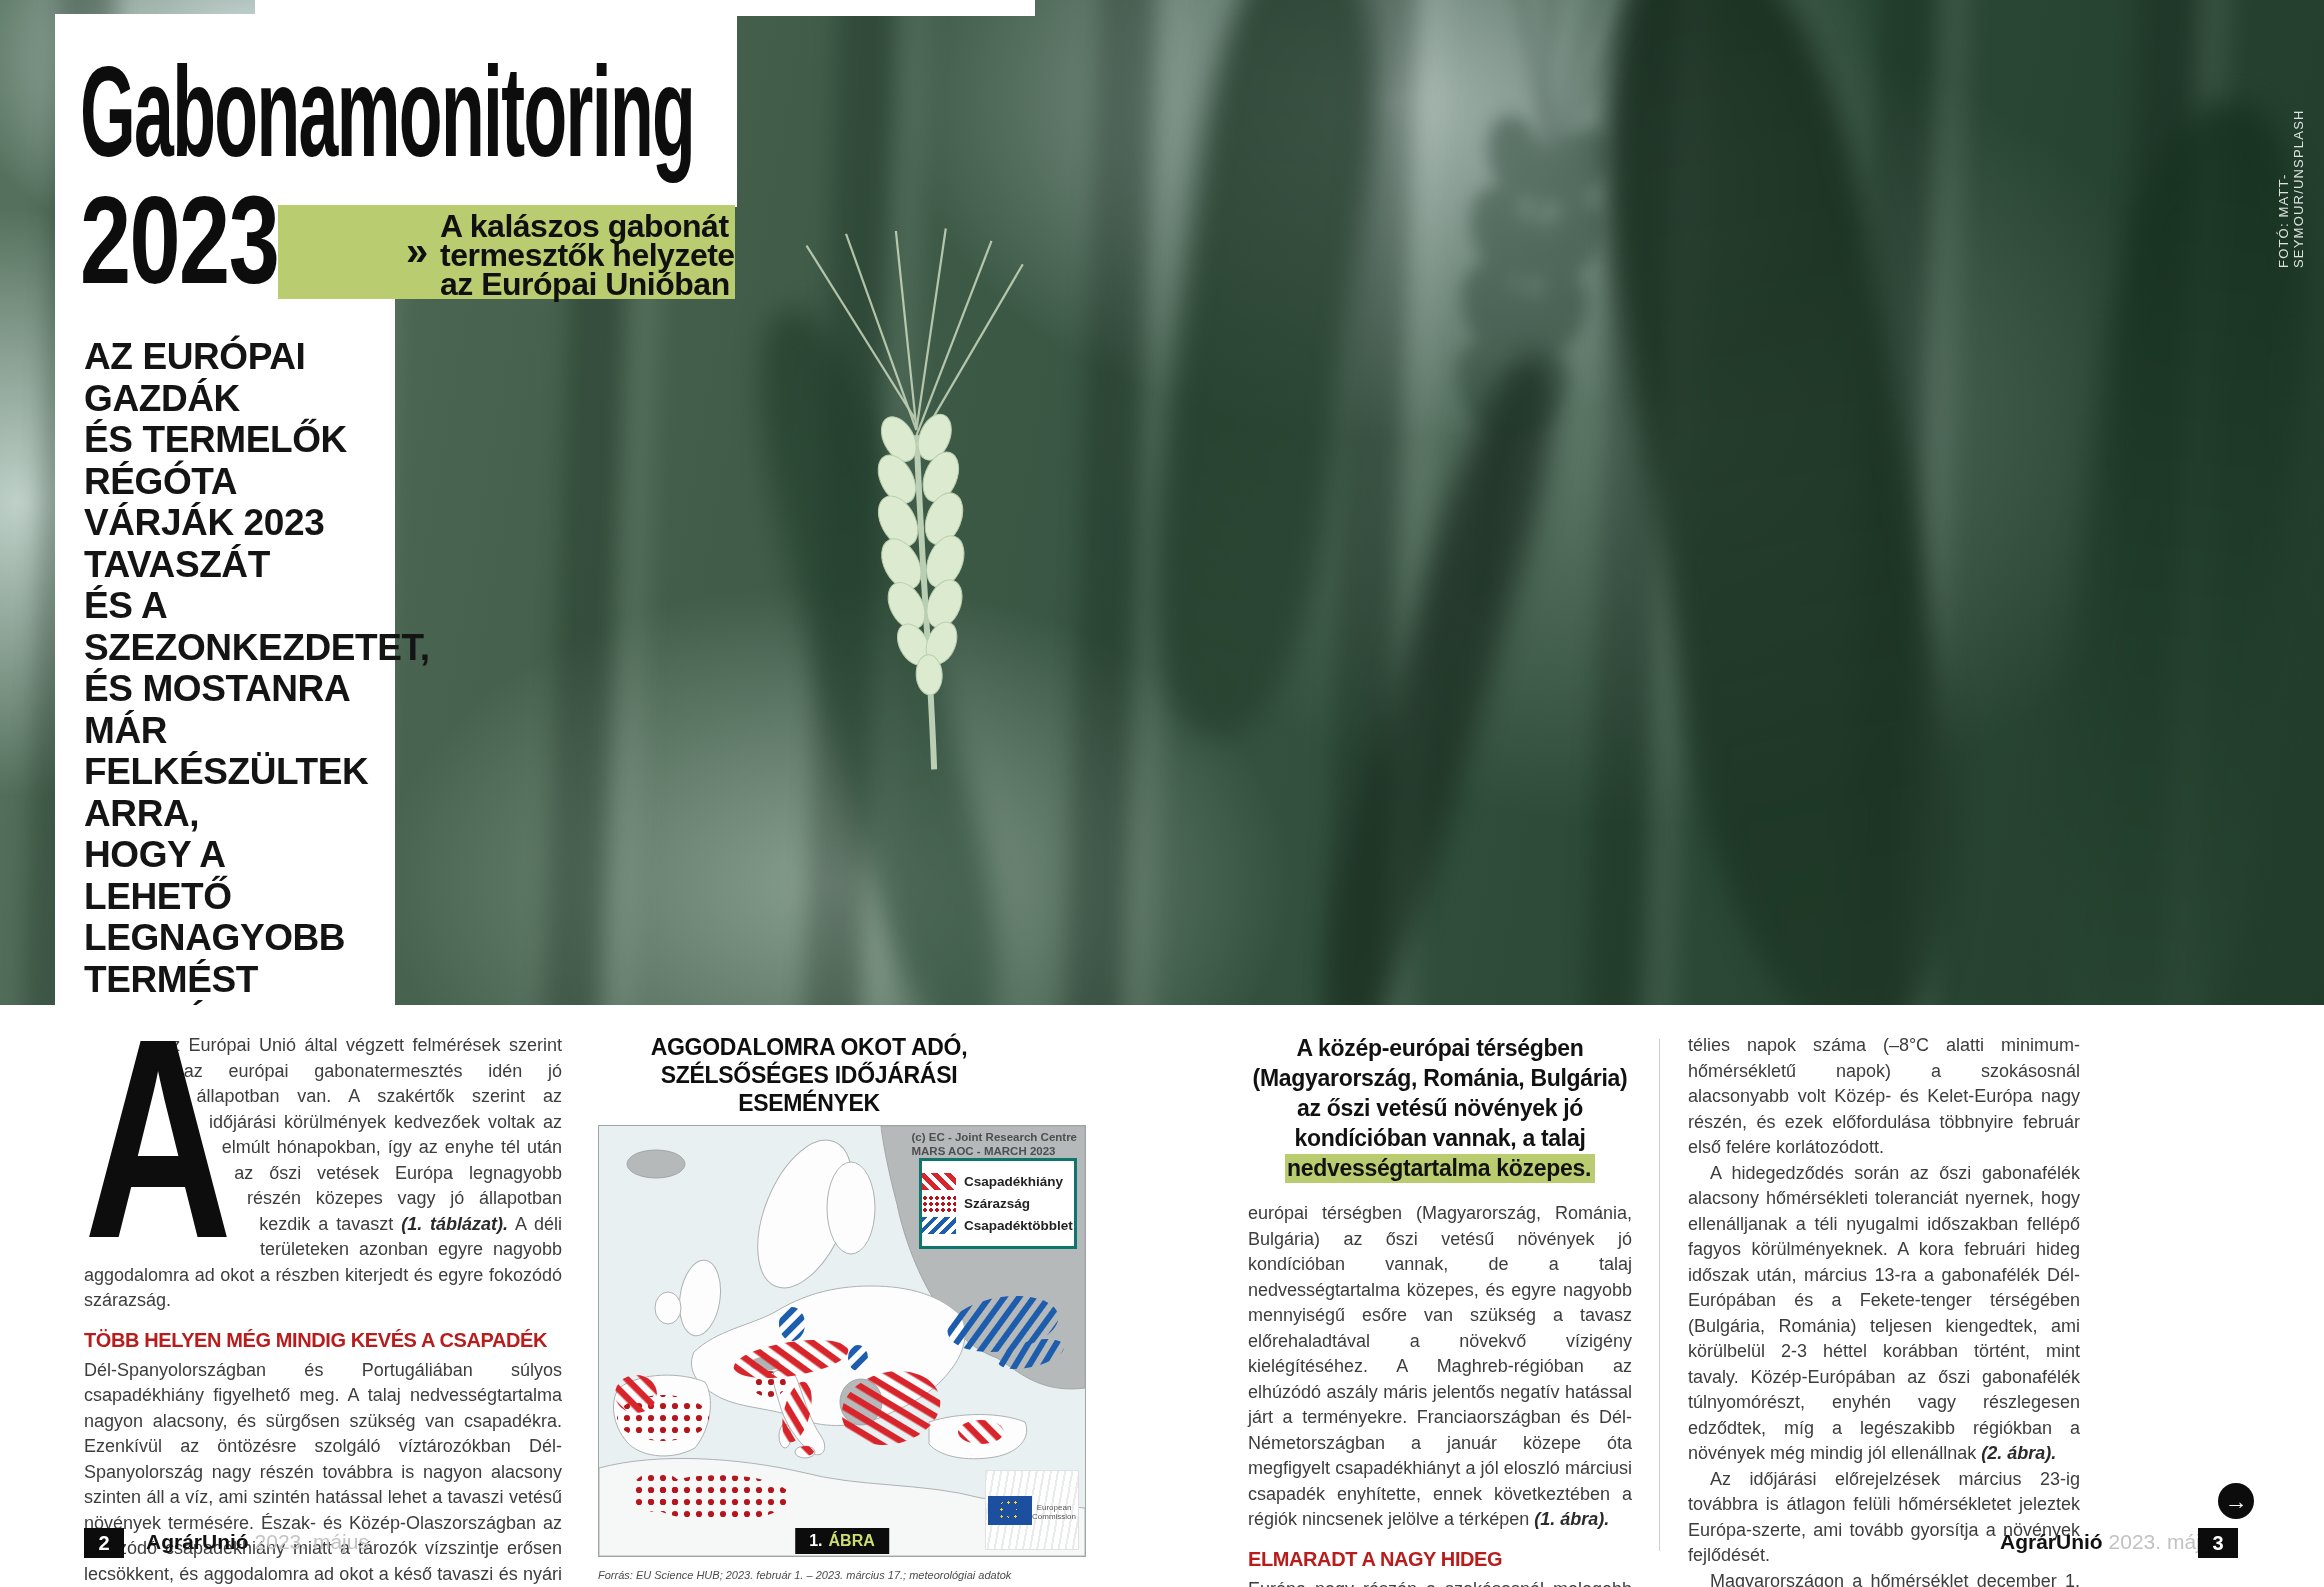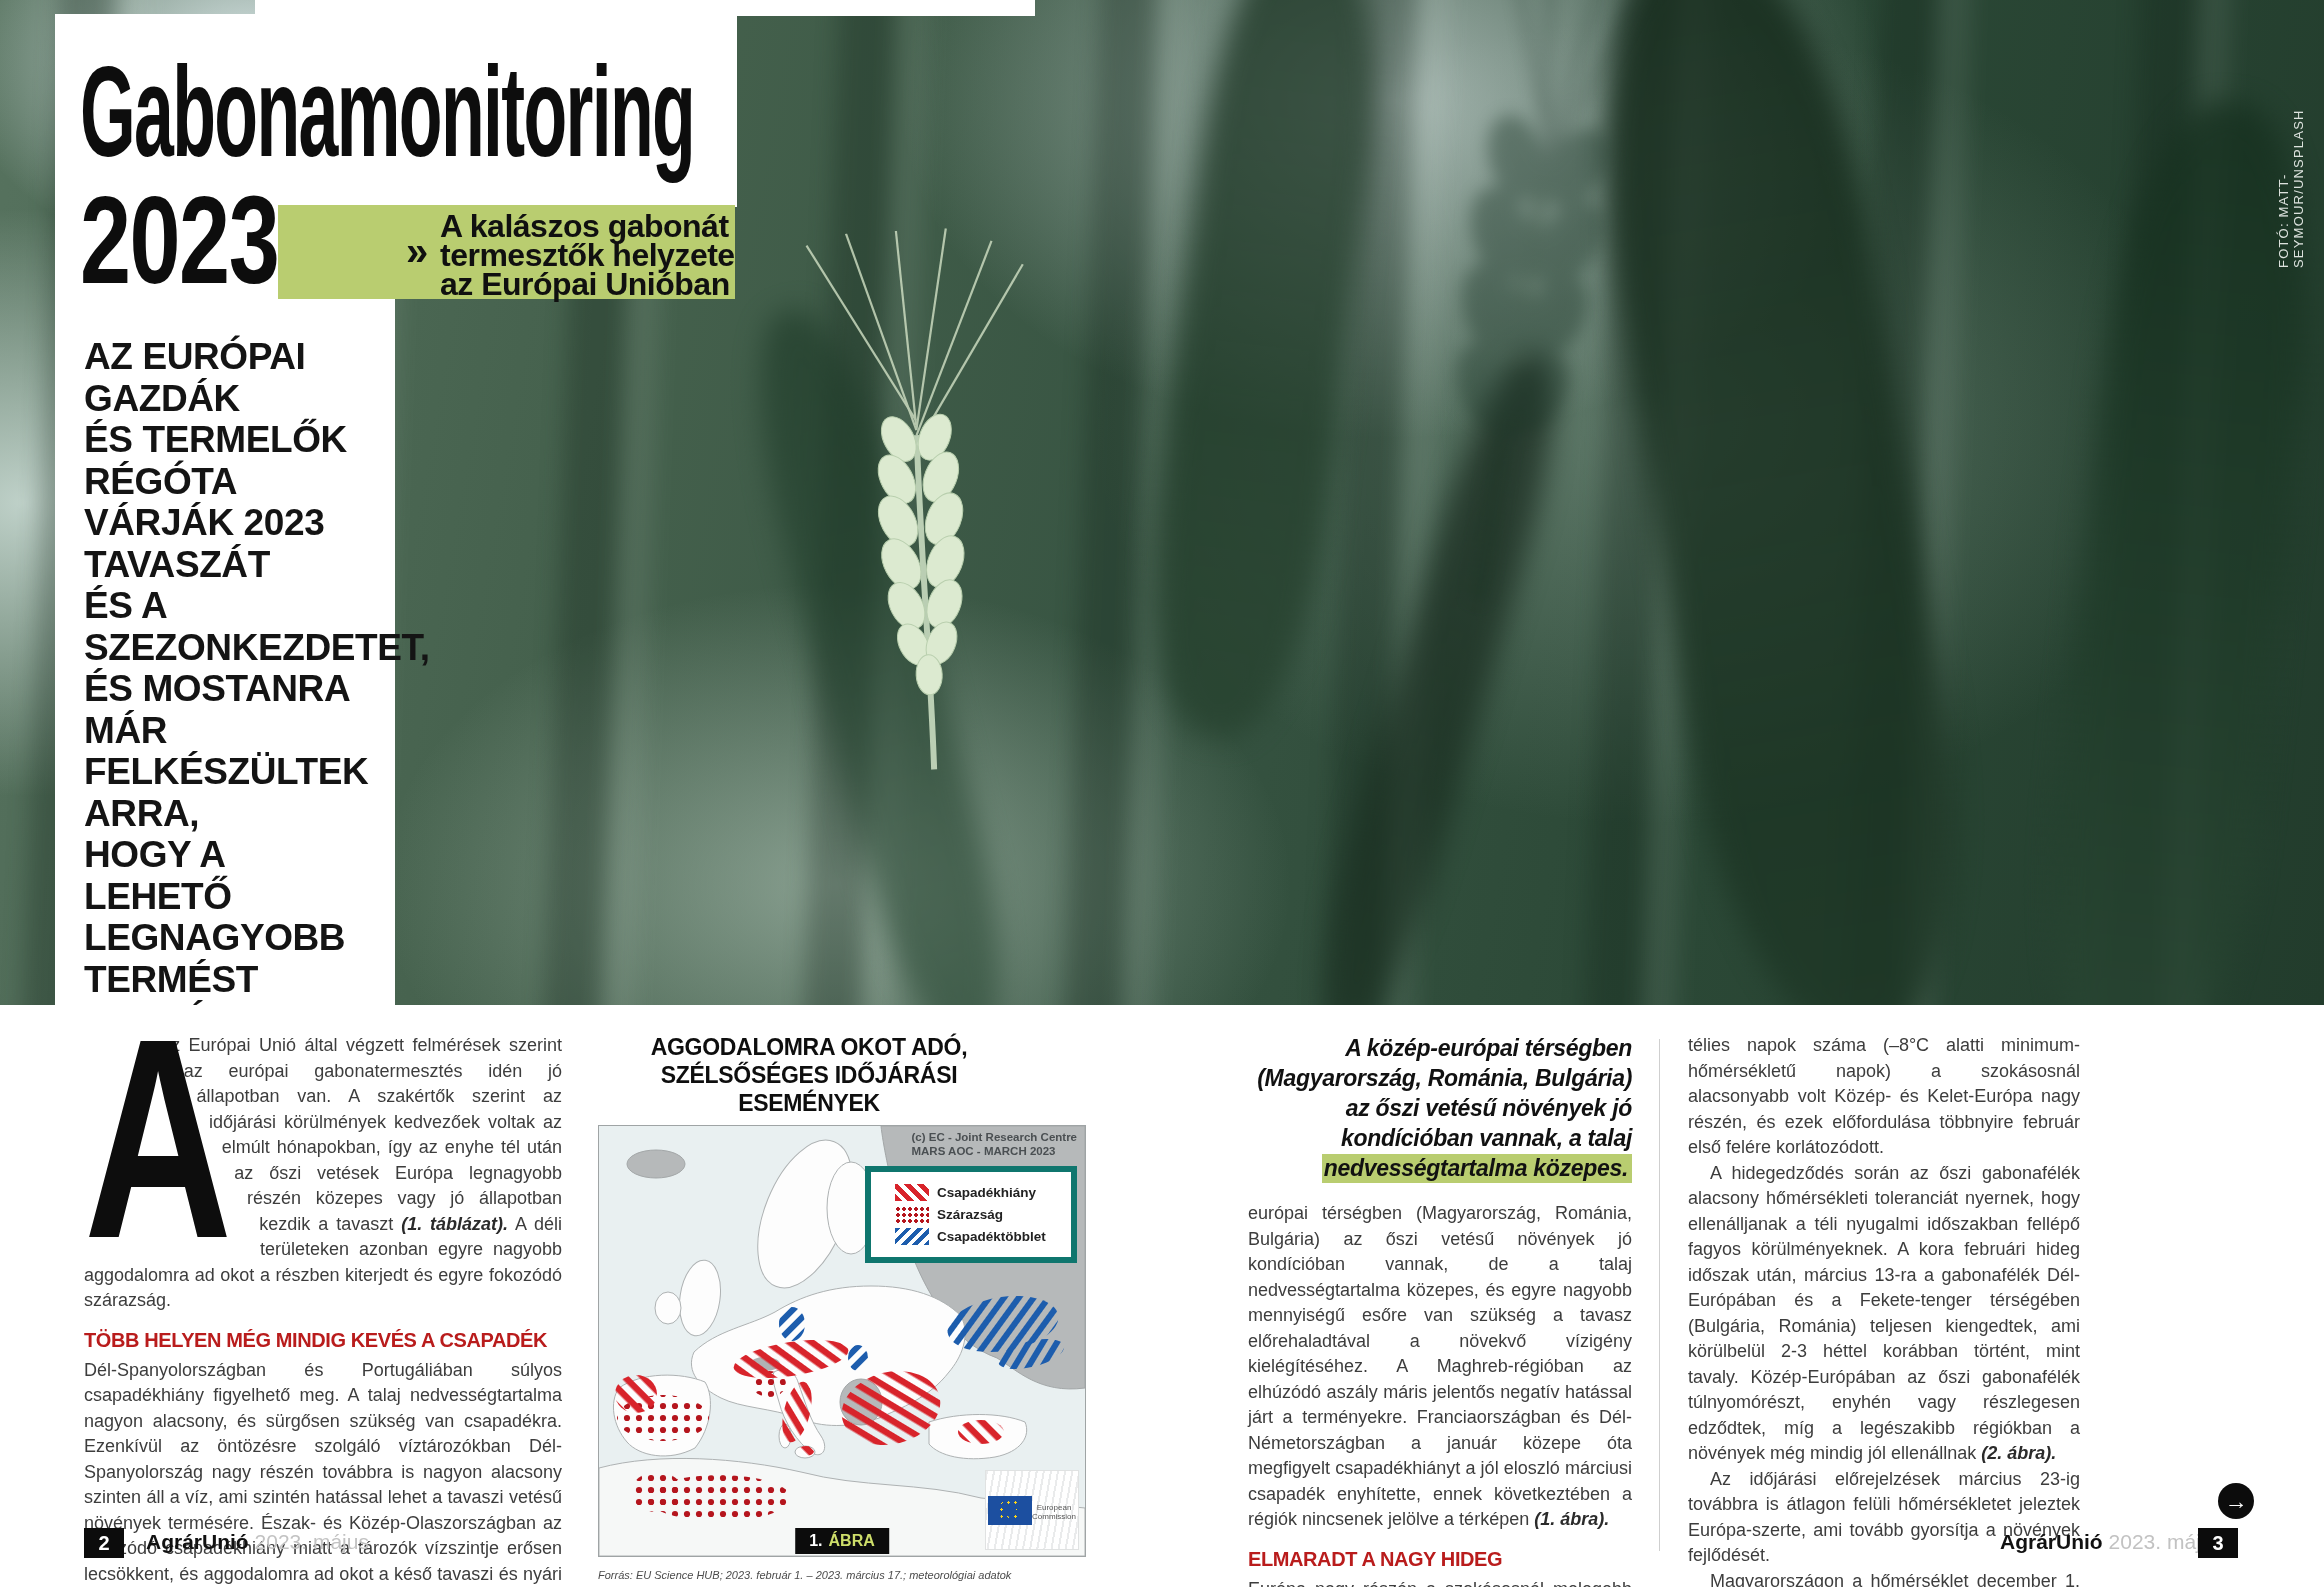--- a/index.html
+++ b/index.html
@@ -54,30 +54,30 @@
   .col .ref{font-weight:700;font-style:italic;color:#2b2b2b;}
   .colhead{font-size:20px;line-height:24px;font-weight:800;color:#b91c1c;letter-spacing:-.4px;margin:14px 0 6px 0 !important;text-align:left;}
   .c1{left:84px;width:478px;}
   .dropcap{float:left;width:170px;height:198px;margin:6px 14px 4px 0;
            font-weight:800;color:#0d0d0d;font-size:285px;line-height:198px;
            transform:scaleX(.72);transform-origin:0 0;
            shape-outside:polygon(0 0,32% 0,88% 100%,0 100%);shape-margin:14px;}
   .c3{left:1248px;width:384px;}
   .c4{left:1688px;width:392px;}
   .vdiv{position:absolute;left:1659px;top:34px;width:1px;height:512px;background:#cfcfcf;}
-  .lead{font-size:23px;line-height:30px;font-weight:800;color:#111;text-align:right;letter-spacing:-.3px;margin-bottom:18px !important;font-style:italic;}
+  .lead{font-size:23px;line-height:30px;font-weight:800;color:#111;text-align:center;letter-spacing:-.3px;margin-bottom:18px !important;}
   .hl{background:var(--accent,#b9cd70);box-decoration-break:clone;-webkit-box-decoration-break:clone;padding:1px 4px 2px 2px;}
   .indent{text-indent:22px;}
 
   
   .figure{position:absolute;left:598px;top:28px;width:422px;}
   .figtitle{font-size:23px;line-height:28px;font-weight:800;color:#0e0e0e;text-align:center;letter-spacing:-.3px;margin-bottom:8px;}
   .map{position:relative;width:486px;height:430px;border:1px solid #9fa4a5;background:#edf3f4;overflow:hidden;}
   .attr{position:absolute;right:8px;top:5px;font-size:11.5px;line-height:13.5px;font-weight:700;color:#4a4f52;text-align:left;}
-  .legend{position:absolute;right:8px;top:40px;width:152px;background:#fff;border:6px solid #0f766e;padding:7px 24px;}
+  .legend{position:absolute;right:8px;top:32px;width:152px;background:#fff;border:3px solid #0f766e;padding:7px 0;}
   .lrow{display:flex;align-items:center;margin:5px 0;}
   .sw{width:34px;height:17px;margin-right:8px;flex:0 0 auto;}
   .sw.rs{background:repeating-linear-gradient(45deg,#d8242b 0 5px,#ffffff 5px 9px);}
   .sw.rd{background-image:radial-gradient(#b5151d 1.7px,rgba(0,0,0,0) 1.9px);background-size:6px 6px;background-color:#fff;}
   .sw.bs{background:repeating-linear-gradient(135deg,#1d5dad 0 4px,#ffffff 4px 8px);}
   .lrow span{font-size:13.5px;font-weight:700;color:#222;}
   .figlabel{position:absolute;left:50%;bottom:2px;transform:translateX(-50%);background:#0c0c0c;color:#fff;
             font-size:16px;font-weight:800;padding:4px 14px;white-space:nowrap;}
   .figlabel .yl{color:var(--labelgreen,#cede6a);margin-left:6px;}
   .eulogo{position:absolute;right:6px;bottom:6px;width:92px;height:78px;background:#fff;border:1px solid #e0e2e2;

